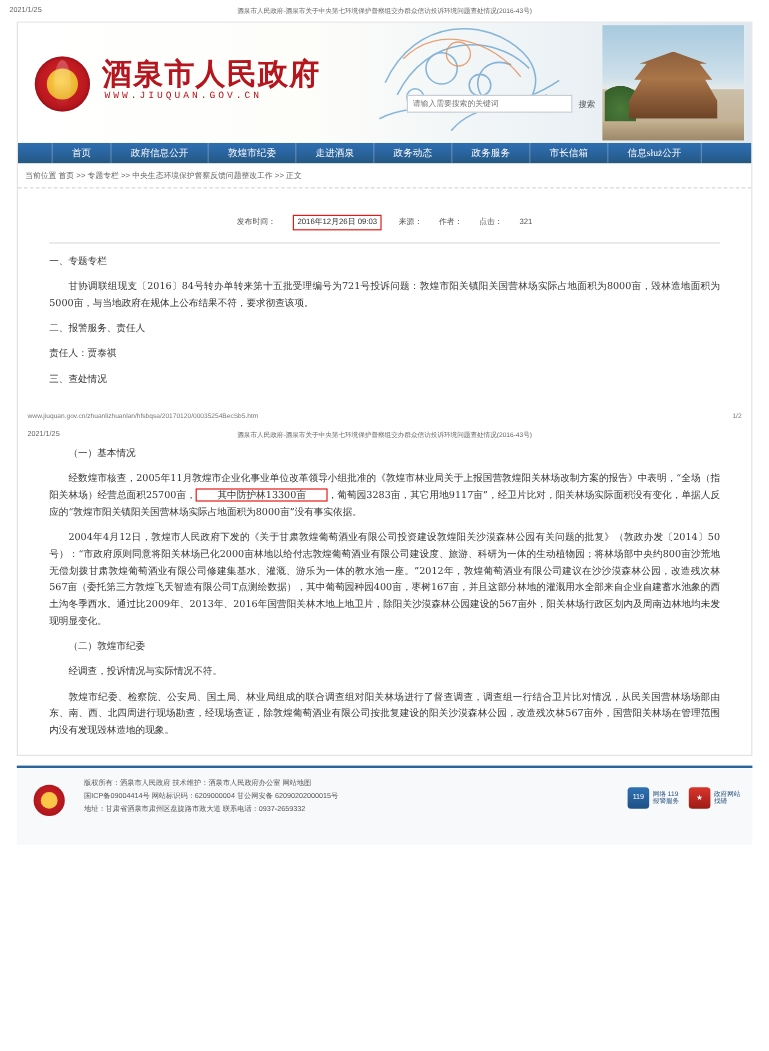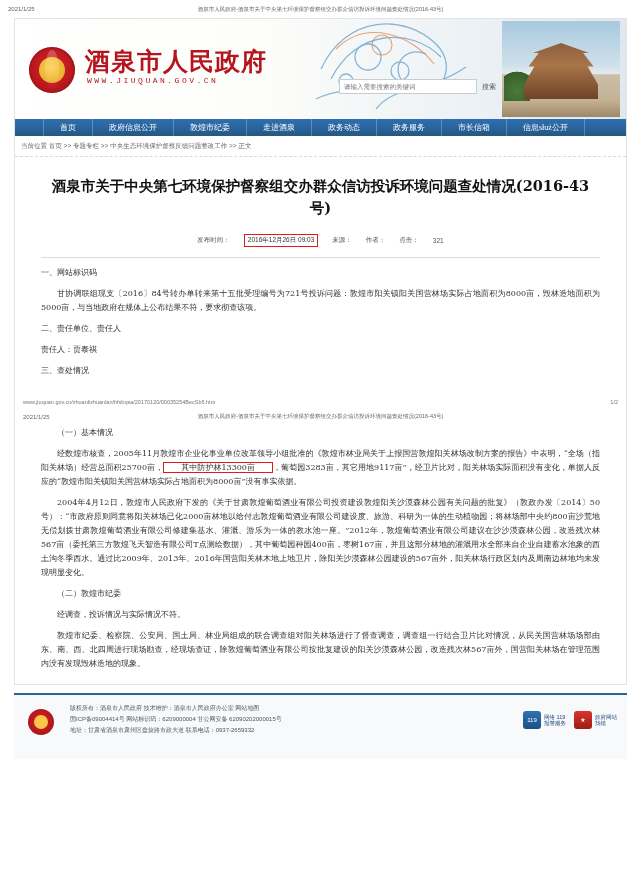--- a/index.html
+++ b/index.html
@@ -341,37 +341,36 @@
       <div class="nitem">政务服务</div>
       <div class="nitem">市长信箱</div>
       <div class="nitem">信息służ公开</div>
     </div>
 
     <div class="crumb">
       <span>当前位置 首页 &gt;&gt; 专题专栏 &gt;&gt; 中央生态环境保护督察反馈问题整改工作 &gt;&gt; 正文</span>
     </div>
 
     <div class="article">
-      <div class="art-title">酒泉市关于中央第七环境保护督察组交办群众信访投诉环境问题查处情况(2016-43号)</div>
 
       <div class="art-meta">
         <span class="lbl">发布时间：</span>
         <span class="hl-red">2016年12月26日 09:03</span>
         <span class="lbl">来源：</span>
         <span class="lbl">作者：</span>
         <span class="lbl">点击：</span>
         <span class="lbl">321</span>
       </div>
 
       <div class="rule"></div>
 
       <div class="body">
-        <p class="noindent">一、网站标识码</p>
+        <p class="noindent">一、专题专栏</p>
         <p>甘协调联组现支〔2016〕84号转办单转来第十五批受理编号为721号投诉问题：敦煌市阳关镇阳关国营林场实际占地面积为8000亩，毁林造地面积为5000亩，与当地政府在规体上公布结果不符，要求彻查该项。</p>
-        <p class="noindent">二、责任单位、责任人</p>
+        <p class="noindent">二、报警服务、责任人</p>
         <p class="noindent">责任人：贾泰祺</p>
         <p class="noindent">三、查处情况</p>
       </div>
     </div>
 
     <div class="docfoot">
       <div class="url">www.jiuquan.gov.cn/zhuanlizhuanlan/hfsbqsa/20170120/00035254BecSb5.htm</div>
       <div>1/2</div>
     </div>
 

